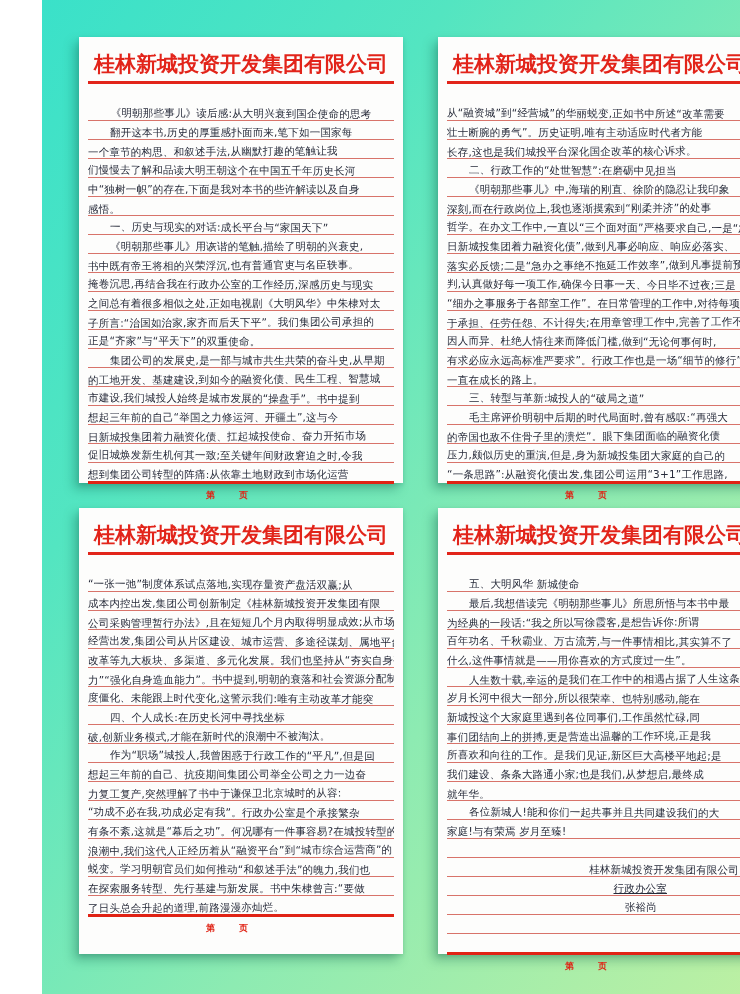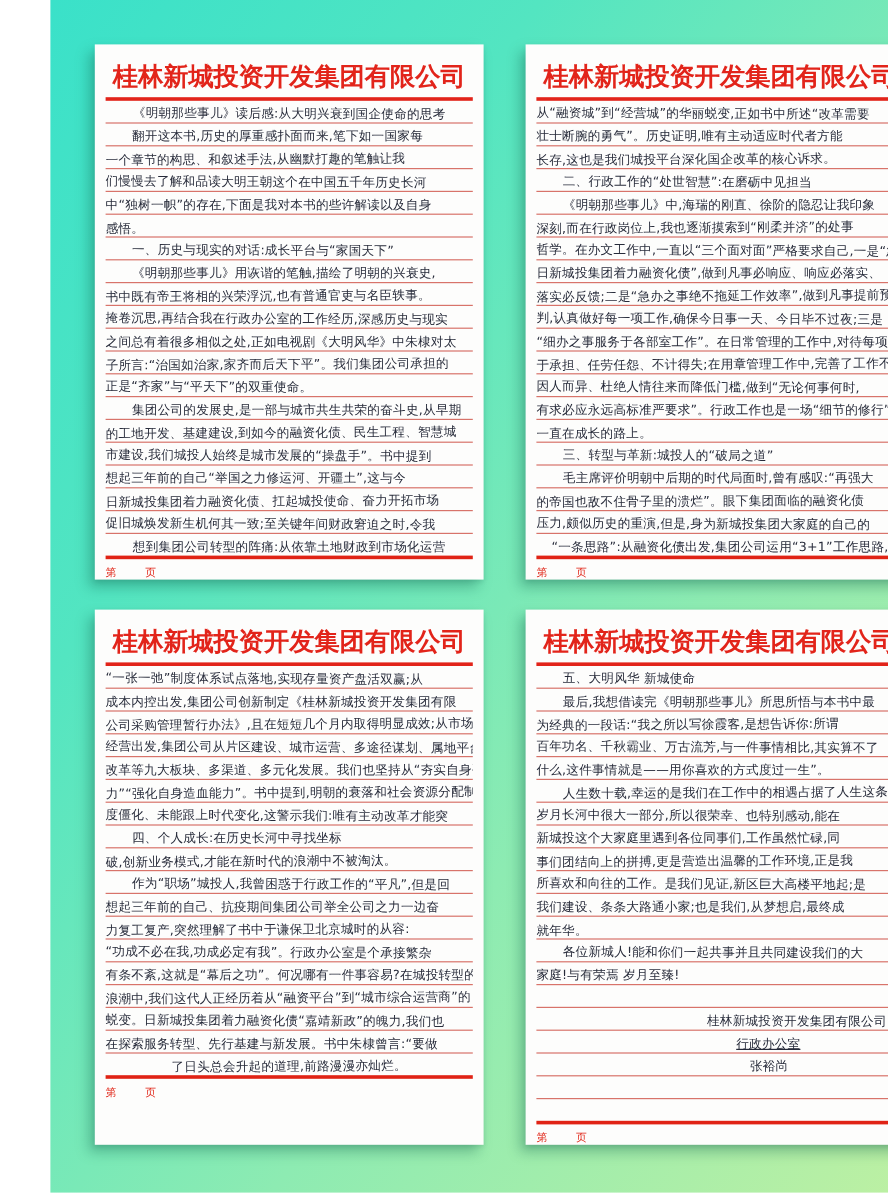--- a/index.html
+++ b/index.html
@@ -5,35 +5,35 @@
   html,body{margin:0;padding:0;}
   body{width:740px;height:994px;font-family:"DejaVu Sans",sans-serif;}
   .canvas{position:relative;width:740px;height:994px;overflow:hidden;
     background:linear-gradient(126deg,#3ae1c9 0%,#53e5c1 28%,#8debb2 62%,#bff0a2 100%);margin-left:42px;}
   .page{position:absolute;width:324px;height:446px;background:#fdfdfc;
     box-shadow:-5px 6px 10px rgba(15,95,75,.35),0 2px 4px rgba(15,95,75,.18);}
   .p1{left:37px;top:37px}.p2{left:396px;top:37px}.p3{left:37px;top:508px}.p4{left:396px;top:508px}
   .title{margin:15px 6px 0;text-align:center;font-family:"Liberation Serif",serif;
     font-weight:bold;font-size:21px;line-height:25px;color:#e2241a;letter-spacing:0;}
   .title-rule{height:3px;background:#e2241a;margin:4px 9px 0;}
-  .lines{margin:0 9px;padding-top:0;}
+  .lines{margin:0 9px;padding-top:18px;}
   .line{position:relative;height:18px;border-bottom:1px solid #d8736a;}
-  .line.thick{border-bottom:3px solid #e02315;text-align:center;}
+  .line.thick{border-bottom:3px solid #e02315;}
   .ink{position:absolute;left:0;right:0;bottom:1px;font-family:"DejaVu Sans",sans-serif;
     font-size:10.5px;line-height:12px;color:#272b3a;white-space:nowrap;overflow:hidden;
     letter-spacing:.2px;}
   .line:nth-child(3n) .ink{transform:rotate(-.35deg);}
   .line:nth-child(3n+1) .ink{transform:rotate(.3deg);}
   .line.indent .ink{padding-left:22px;}
   .line.center .ink{text-align:center;}
   .line.sig-company .ink{text-align:right;padding-right:14px;}
   .line.sig-office .ink{text-align:right;padding-right:86px;text-decoration:underline;}
   .line.sig-name .ink{text-align:right;padding-right:96px;}
-  .page-footer{margin:5px 9px 0;text-align:left;padding-right:26px;font-size:9px;
-    color:#e02315;white-space:pre;font-weight:normal;letter-spacing:2px;}
+  .page-footer{margin:5px 9px 0;text-align:center;padding-right:26px;font-size:9px;
+    color:#e02315;white-space:pre;font-weight:bold;letter-spacing:2px;}
 </style>
 </head>
 <body>
 
 <div class="canvas">
 
   <section class="page p1">
     <h1 class="title">桂林新城投资开发集团有限公司</h1>
     <div class="title-rule"></div>
     <div class="lines">
@@ -212,21 +212,21 @@
         <div class="line">
           <span class="ink">“功成不必在我,功成必定有我”。行政办公室是个承接繁杂</span>
         </div>
         <div class="line">
           <span class="ink">有条不紊,这就是“幕后之功”。何况哪有一件事容易?在城投转型的</span>
         </div>
         <div class="line">
           <span class="ink">浪潮中,我们这代人正经历着从“融资平台”到“城市综合运营商”的</span>
         </div>
         <div class="line">
-          <span class="ink">蜕变。日新城投集团着力融资化债“嘉靖新政”的魄力,我们也</span>
+          <span class="ink">蜕变。学习明朝官员们如何推动“和叙述手法”的魄力,我们也</span>
         </div>
         <div class="line">
           <span class="ink">在探索服务转型、先行基建与新发展。书中朱棣曾言:“要做</span>
         </div>
         <div class="line thick">
           <span class="ink">了日头总会升起的道理,前路漫漫亦灿烂。</span>
         </div>
       </div>
     <div class="page-footer">第　　页</div>
   </section>

